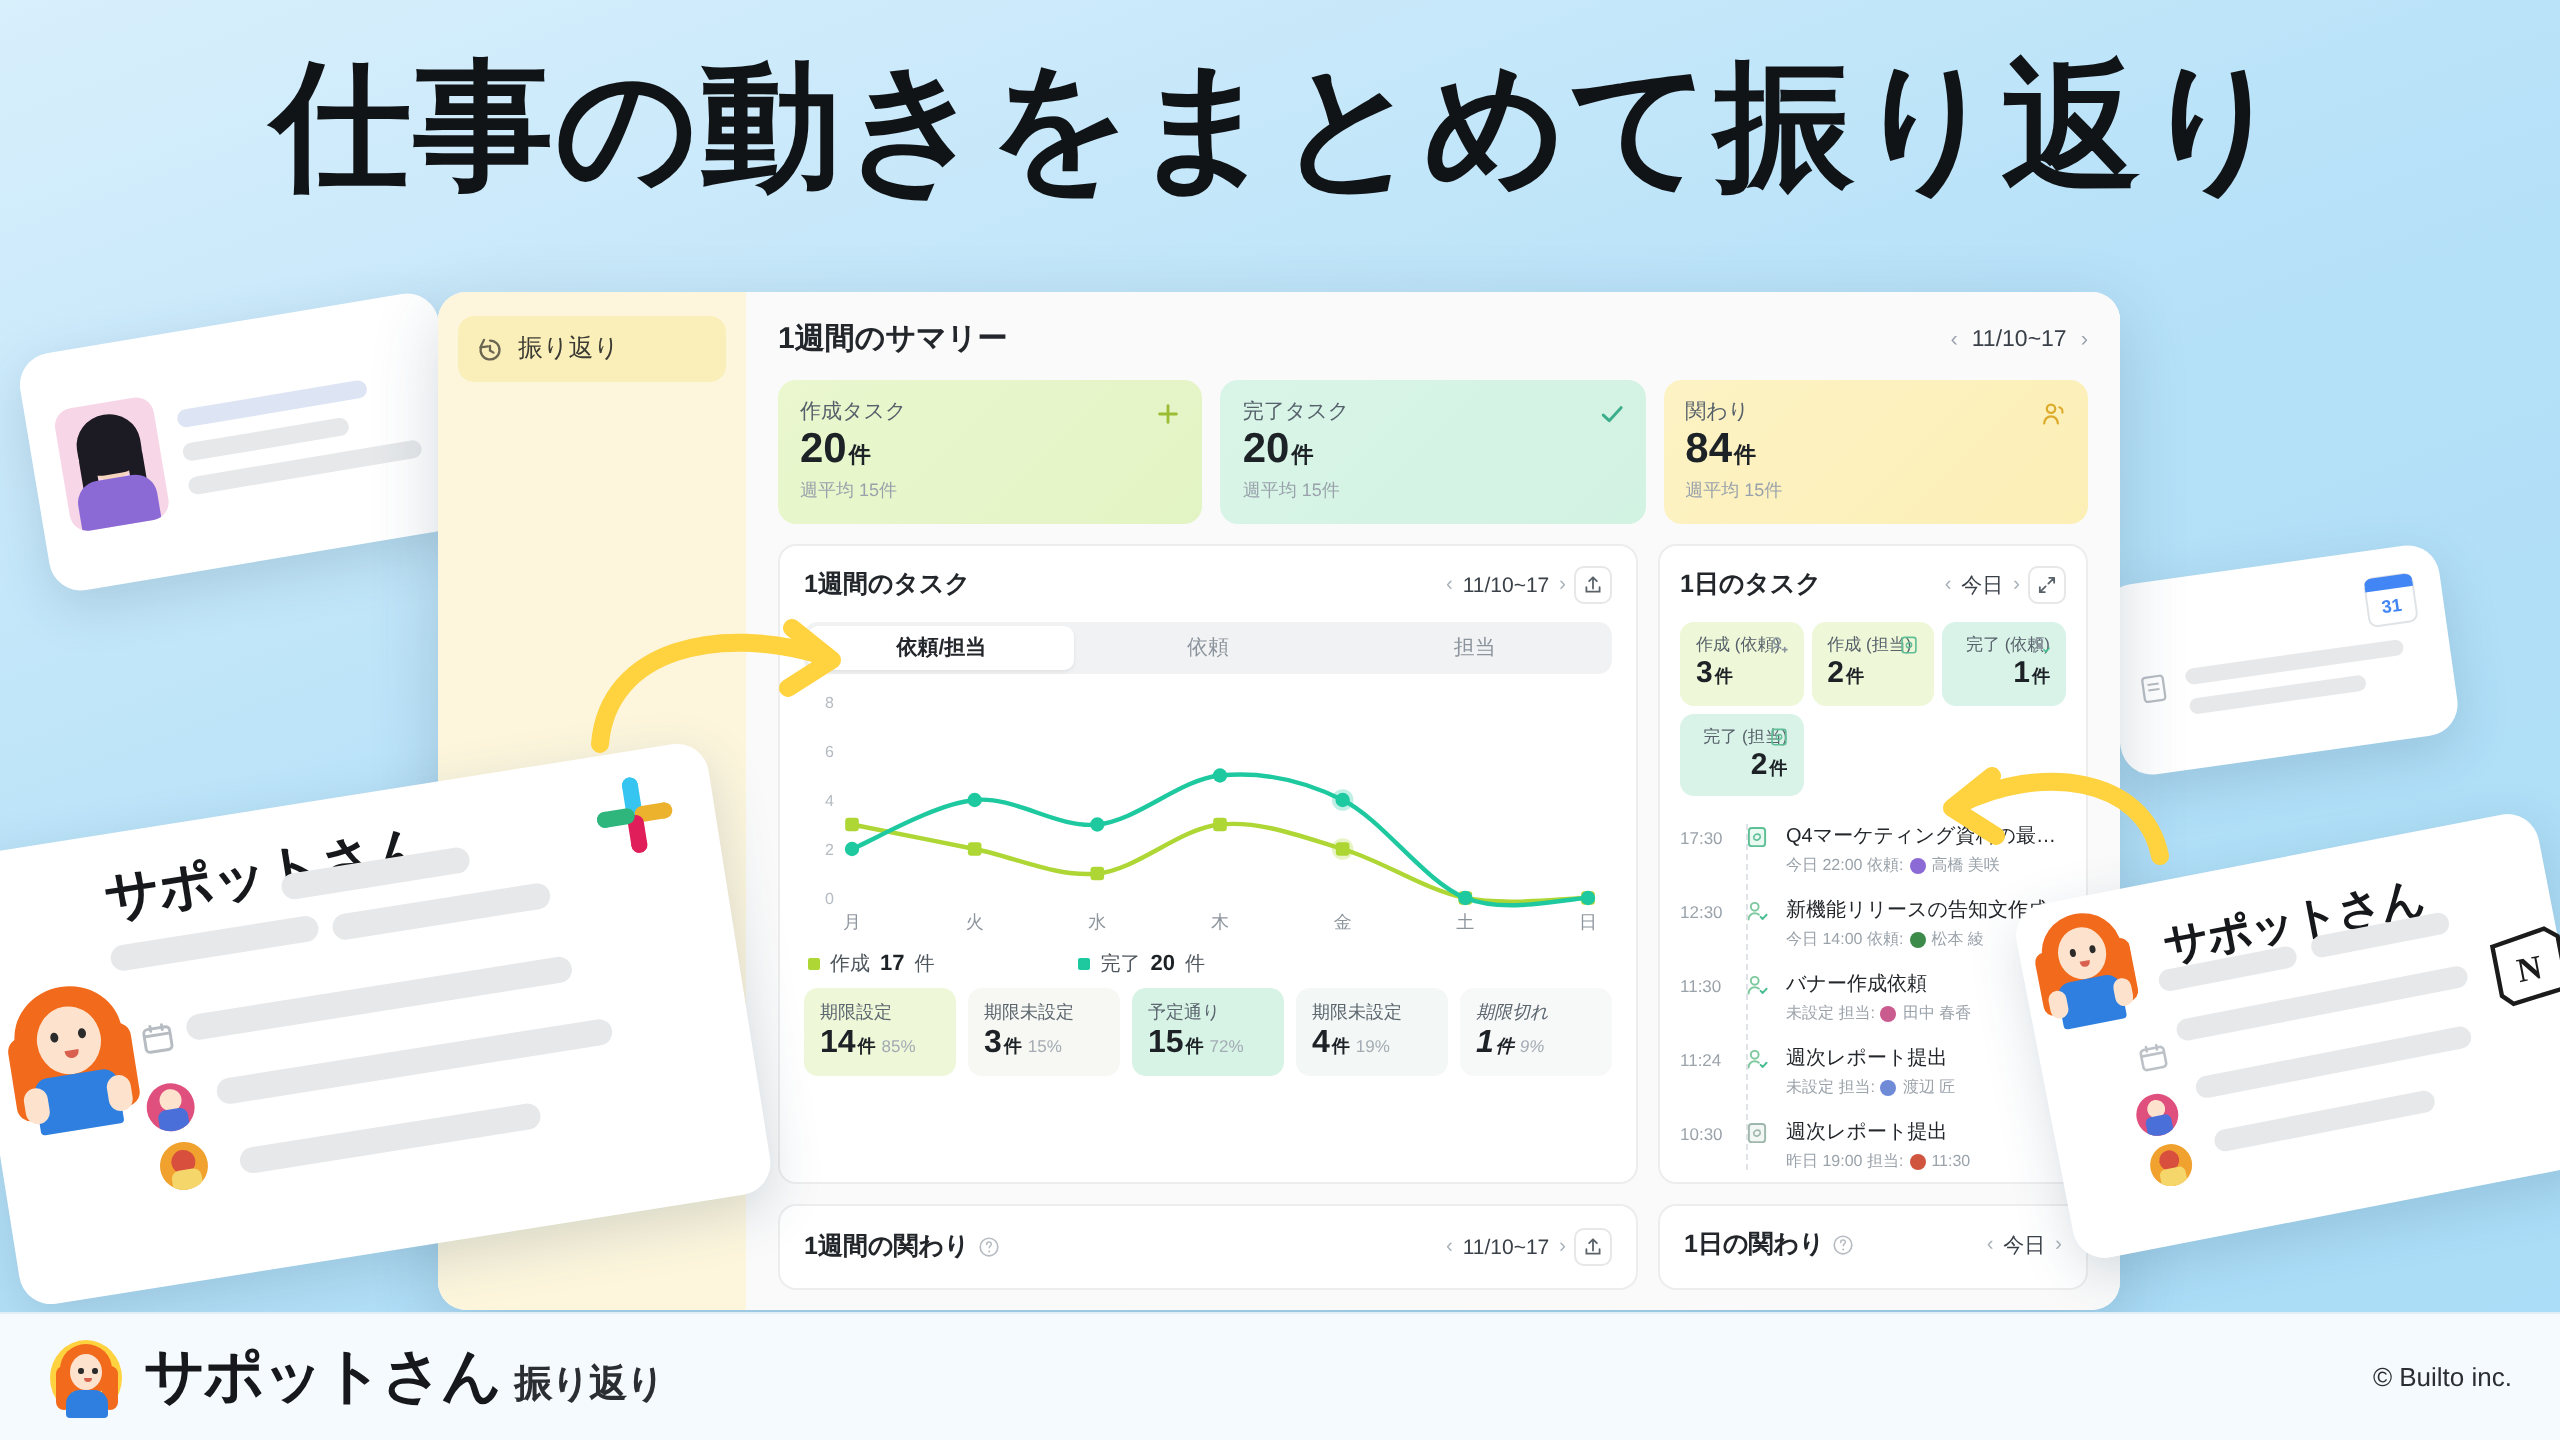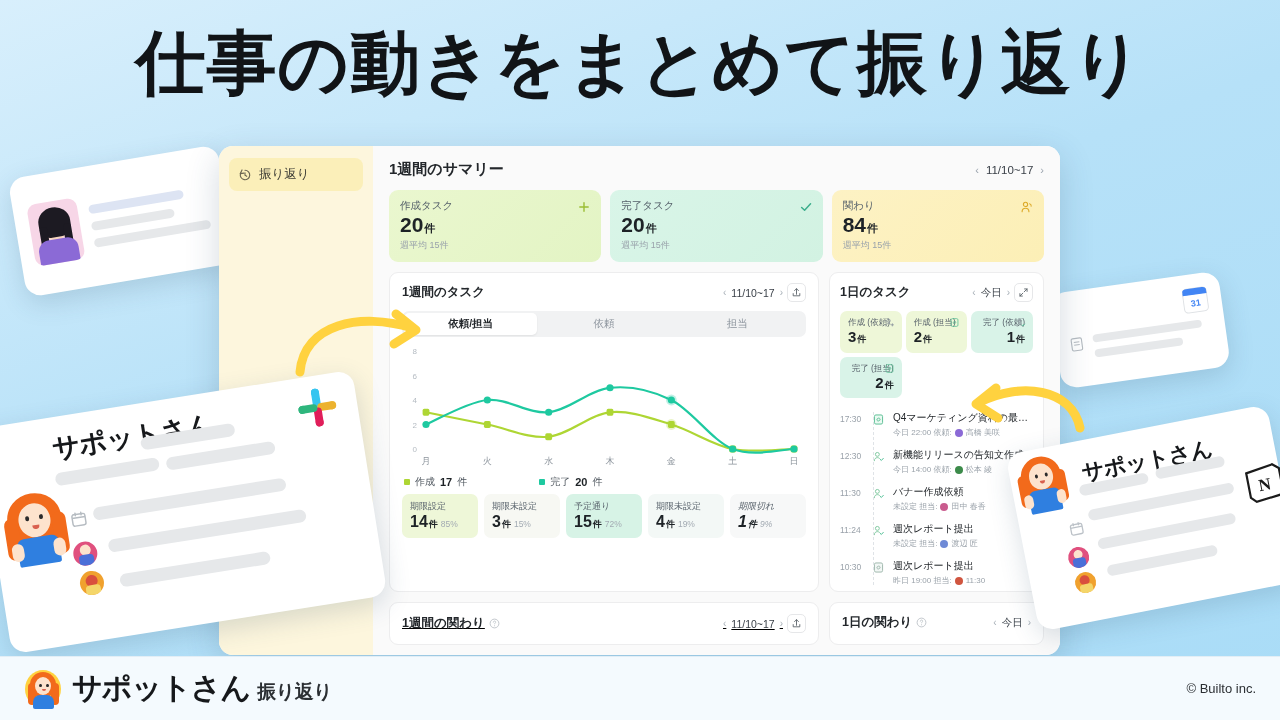--- a/index.html
+++ b/index.html
@@ -167,21 +167,21 @@
   }
   .task .meta {
     font-size:8px; color:#9aa2aa; margin-top:2px;
     display:flex; align-items:center; gap:3px; white-space:nowrap;
   }
   .task .meta .av { width:8px; height:8px; border-radius:50%; display:inline-block; }
 
   
   .bot-row { display:flex; gap:10px; margin-top:10px; }
   .bot-panel { background:#fff; border:1px solid #ededee; border-radius:9px; padding:11px 12px; }
-  .bp-week { flex:1;text-decoration:underline; }
+  .bp-week { flex:1; }
   .bp-day { width:215px; flex:0 0 215px; }
 
   
   .float-card {
     position:absolute;
     background:#fff;
     border-radius:16px;
     box-shadow:0 8px 26px rgba(45,75,105,.18);
     z-index:12;
   }

